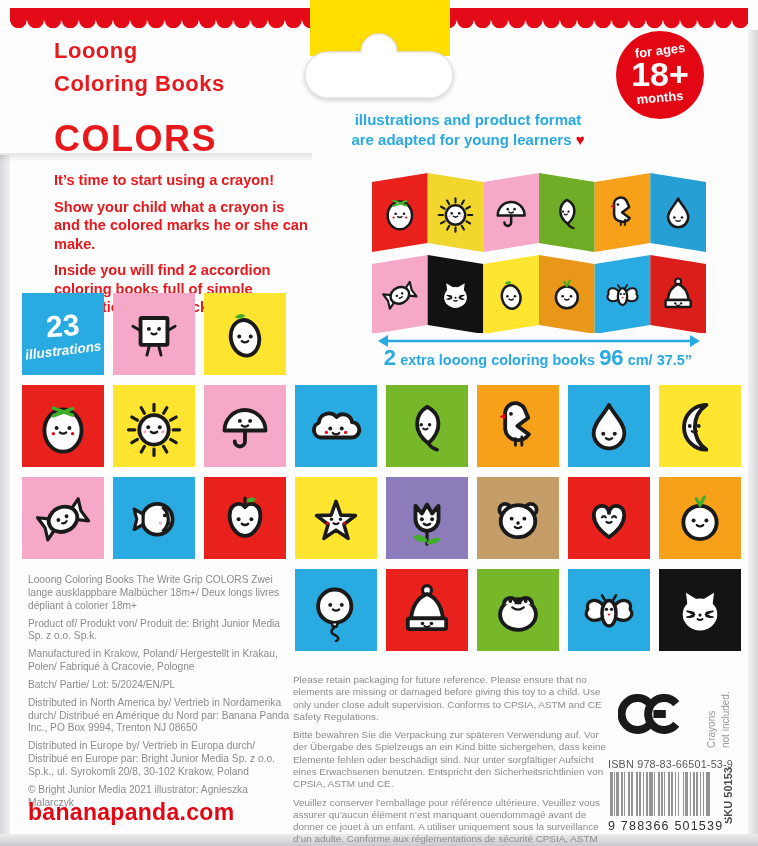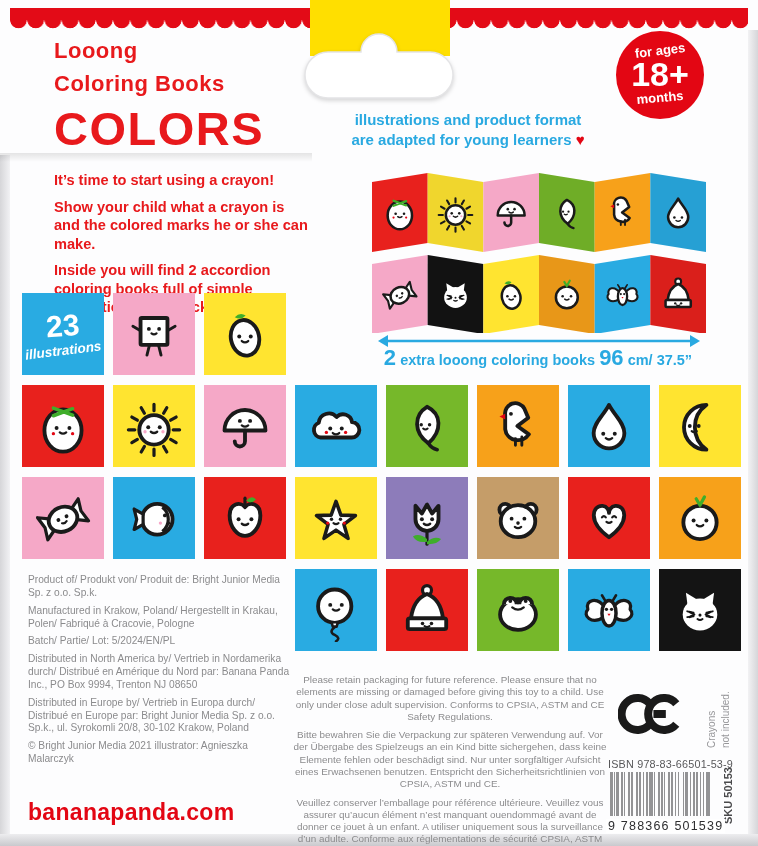--- a/index.html
+++ b/index.html
@@ -18,21 +18,21 @@
   .scallops{position:absolute;left:10px;width:738px;top:8px;height:22px;
      background:
        linear-gradient(#e30b17,#e30b17) 0 0/100% 12px no-repeat,
        radial-gradient(circle at 8.5px 0px,#e30b17 8px,rgba(227,11,23,0) 8.6px) 0 12px/17.2px 10px repeat-x;}
   
   .hang-tab{position:absolute;left:310px;top:0;width:140px;height:56px;background:#ffdf00;}
   .hang-hole{position:absolute;left:301px;top:30px;}
   
   .title-block{position:absolute;left:54px;top:34px;color:#e8191c;}
   .title-script{font-size:22px;font-weight:700;line-height:33px;letter-spacing:.5px;}
-  .title-main{font-size:47px;font-weight:800;letter-spacing:1.5px;line-height:52px;margin-top:3px;}
+  .title-main{font-size:36px;font-weight:800;letter-spacing:1.5px;line-height:52px;margin-top:13px;}
   
   .intro{position:absolute;left:54px;top:171px;width:258px;color:#e8191c;
          font-size:14.6px;font-weight:600;line-height:1.27;}
   .intro p{margin:0 0 8px 0;}
   .intro b{font-weight:800;}
   
   .subtitle{position:absolute;left:330px;top:110px;width:276px;text-align:center;
             color:#29a9e1;font-size:15px;font-weight:700;line-height:1.32;}
   .subtitle .heart{color:#e30613;}
   
@@ -54,21 +54,21 @@
   .badge23 .num{font-size:30px;font-weight:800;line-height:30px;transform:rotate(-4deg);}
   .badge23 .lbl{font-size:13.5px;font-style:italic;font-weight:700;transform:rotate(-7deg);margin-top:2px;}
   
   .legal{position:absolute;left:28px;top:574px;width:262px;color:#8b8b8d;
          font-size:10.2px;line-height:1.26;}
   .legal p{margin:0 0 5px 0;}
   .website{position:absolute;left:28px;top:799px;color:#e30613;font-size:23px;font-weight:800;letter-spacing:.3px;}
   
   .safety{position:absolute;left:293px;top:674px;width:322px;color:#8b8b8d;
           font-size:9.9px;line-height:1.24;}
-  .safety p{margin:0 8px 6px 0;text-align:center;}
+  .safety p{margin:0 8px 6px 0;}
   
   .ce-mark{position:absolute;left:618px;top:692px;}
   .vtext{writing-mode:vertical-rl;transform:rotate(180deg);}
   .crayons{position:absolute;left:705px;top:676px;height:72px;font-size:10px;color:#97979a;line-height:1.35;}
   .sku{position:absolute;left:722px;top:766px;height:58px;font-size:11px;color:#4a4a4c;font-weight:600;}
   .barcode-block{position:absolute;left:608px;top:758px;width:126px;}
   .isbn{font-size:10.8px;color:#58585a;letter-spacing:.2px;white-space:nowrap;}
   .bars{display:flex;height:44px;margin-top:2px;margin-left:2px;}
   .bars div{background:#939395;}
   .digits{position:relative;margin-top:-12px;margin-left:-2px;background:#fff;display:inline-block;
@@ -477,20 +477,21 @@
           <path d="M34 53 L41 57 L34 61" fill="none" stroke="#141414" stroke-width="3.6" stroke-linecap="round" stroke-linejoin="round"></path>
           <path d="M66 53 L59 57 L66 61" fill="none" stroke="#141414" stroke-width="3.6" stroke-linecap="round" stroke-linejoin="round"></path>
           <circle cx="50" cy="58" r="2.4" fill="#141414"></circle>
           <path d="M46 64 Q50 67 54 64" fill="none" stroke="#141414" stroke-width="3" stroke-linecap="round"></path>
           <path d="M30 52 L40 54 M30 61 L40 60 M70 52 L60 54 M70 61 L60 60" stroke="#141414" stroke-width="2.8" stroke-linecap="round" fill="none"></path>
         </svg>
       </div>
     </div>
 
   <div class="legal">
+    <p>Looong Coloring Books The Write Grip COLORS Zwei lange ausklappbare Malbücher 18m+/ Deux longs livres dépliant à colorier 18m+</p>
     <p>Product of/ Produkt von/ Produit de: Bright Junior Media Sp. z o.o. Sp.k.</p>
     <p>Manufactured in Krakow, Poland/ Hergestellt in Krakau, Polen/ Fabriqué à Cracovie, Pologne</p>
     <p>Batch/ Partie/ Lot: 5/2024/EN/PL</p>
     <p>Distributed in North America by/ Vertrieb in Nordamerika durch/ Distribué en Amérique du Nord par: Banana Panda Inc., PO Box 9994, Trenton NJ 08650</p>
     <p>Distributed in Europe by/ Vertrieb in Europa durch/ Distribué en Europe par: Bright Junior Media Sp. z o.o. Sp.k., ul. Syrokomli 20/8, 30-102 Krakow, Poland</p>
     <p>© Bright Junior Media 2021 illustrator: Agnieszka Malarczyk</p>
   </div>
   <div class="website">bananapanda.com</div>
 
   <div class="safety">

